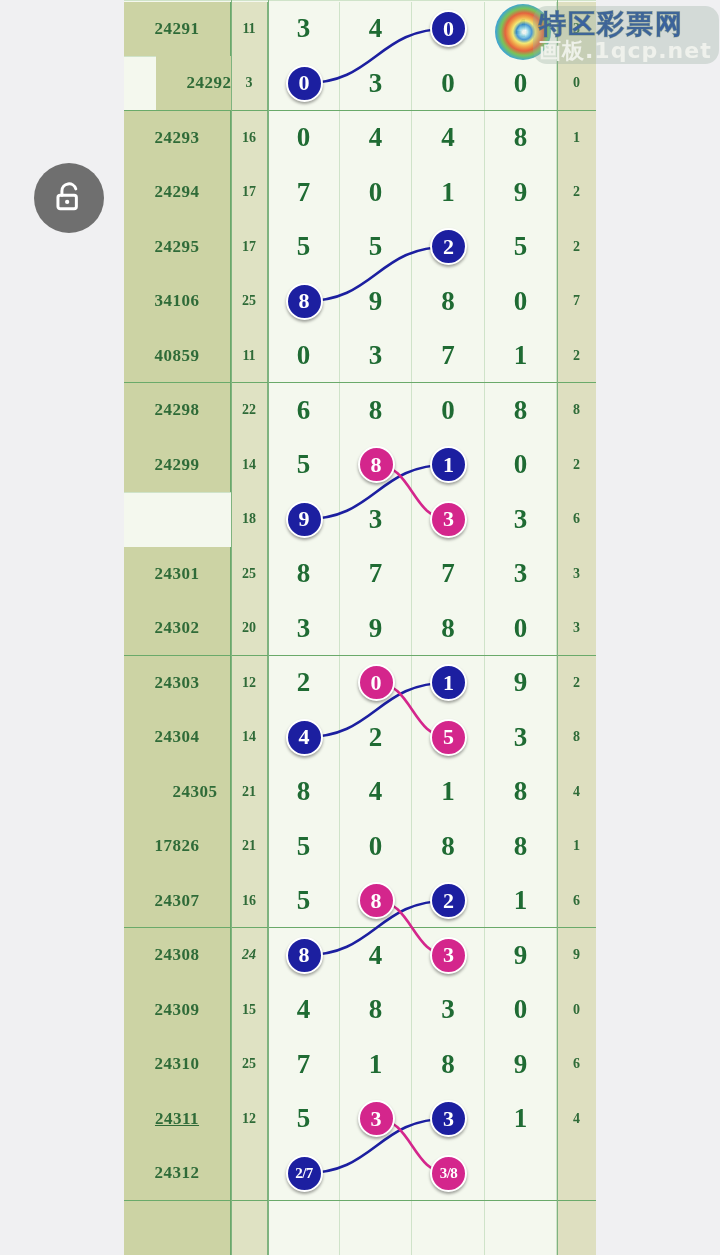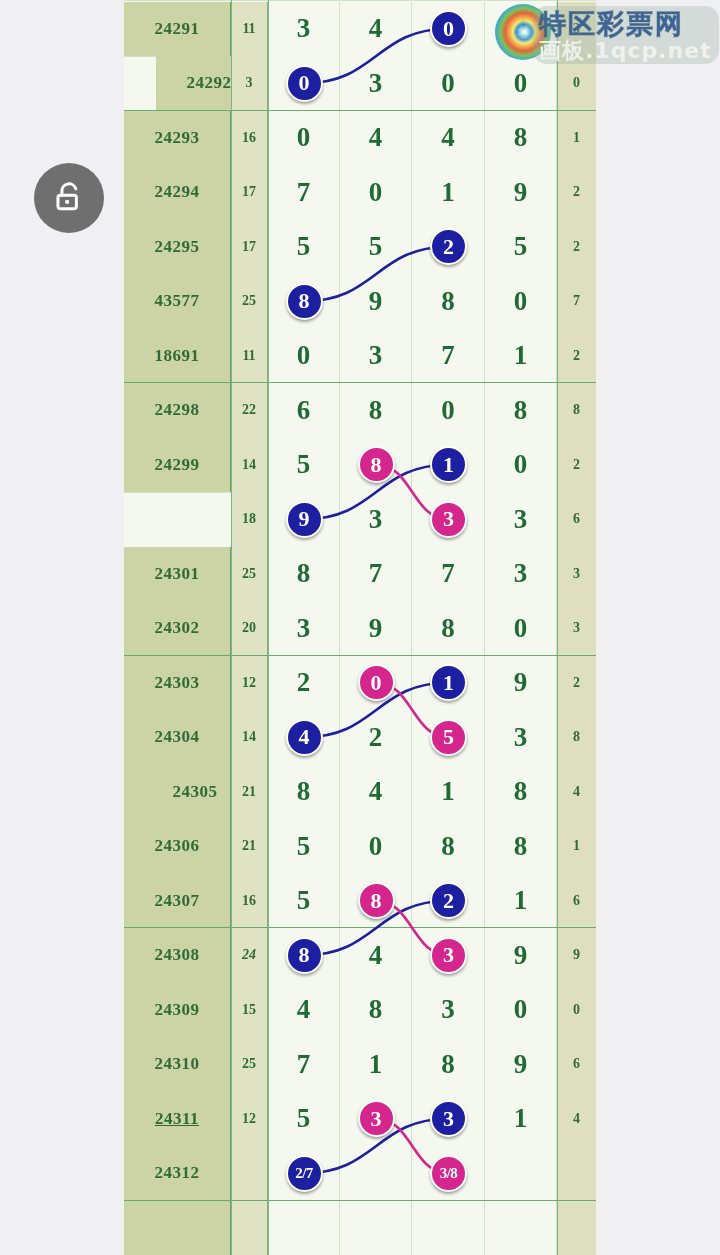--- a/index.html
+++ b/index.html
@@ -166,30 +166,30 @@
     <div class="rowline" style="top: 219.5px;"></div>
     <div class="cell c-issue" style="top: 219.5px; height: 54.5px; position: absolute;">24295</div>
     <div class="cell c-sum" style="top: 219.5px; height: 54.5px; position: absolute;">17</div>
     <div class="cell c-d c-d1" style="top: 219.5px; height: 54.5px; position: absolute;">5</div>
     <div class="cell c-d c-d2" style="top: 219.5px; height: 54.5px; position: absolute;">5</div>
     <div class="cell c-d c-d3" style="top: 219.5px; height: 54.5px; position: absolute;"></div>
     <div class="cell c-d c-d4" style="top: 219.5px; height: 54.5px; position: absolute;">5</div>
     <div class="cell c-last" style="top: 219.5px; height: 54.5px; position: absolute;">2</div>
     <div class="ball blue" style="left: 306px; top: 228.25px;">2</div>
     <div class="rowline" style="top: 274px;"></div>
-    <div class="cell c-issue" style="top: 274px; height: 54.5px; position: absolute;">43577</div>
+    <div class="cell c-issue" style="top: 274px; height: 54.5px; position: absolute;">34106</div>
     <div class="cell c-sum" style="top: 274px; height: 54.5px; position: absolute;">25</div>
     <div class="cell c-d c-d1" style="top: 274px; height: 54.5px; position: absolute;"></div>
     <div class="cell c-d c-d2" style="top: 274px; height: 54.5px; position: absolute;">9</div>
     <div class="cell c-d c-d3" style="top: 274px; height: 54.5px; position: absolute;">8</div>
     <div class="cell c-d c-d4" style="top: 274px; height: 54.5px; position: absolute;">0</div>
     <div class="cell c-last" style="top: 274px; height: 54.5px; position: absolute;">7</div>
     <div class="ball blue" style="left: 161.5px; top: 282.75px;">8</div>
     <div class="rowline" style="top: 328.5px;"></div>
-    <div class="cell c-issue" style="top: 328.5px; height: 54.5px; position: absolute;">18691</div>
+    <div class="cell c-issue" style="top: 328.5px; height: 54.5px; position: absolute;">40859</div>
     <div class="cell c-sum" style="top: 328.5px; height: 54.5px; position: absolute;">11</div>
     <div class="cell c-d c-d1" style="top: 328.5px; height: 54.5px; position: absolute;">0</div>
     <div class="cell c-d c-d2" style="top: 328.5px; height: 54.5px; position: absolute;">3</div>
     <div class="cell c-d c-d3" style="top: 328.5px; height: 54.5px; position: absolute;">7</div>
     <div class="cell c-d c-d4" style="top: 328.5px; height: 54.5px; position: absolute;">1</div>
     <div class="cell c-last" style="top: 328.5px; height: 54.5px; position: absolute;">2</div>
     <div class="rowline major" style="top: 382px;"></div>
     <div class="cell c-issue" style="top: 383px; height: 54.5px; position: absolute;">24298</div>
     <div class="cell c-sum" style="top: 383px; height: 54.5px; position: absolute;">22</div>
     <div class="cell c-d c-d1" style="top: 383px; height: 54.5px; position: absolute;">6</div>
@@ -254,21 +254,21 @@
     <div class="ball pink" style="left: 306px; top: 718.75px;">5</div>
     <div class="rowline" style="top: 764.5px;"></div>
     <div class="cell c-issue" style="top: 764.5px; height: 54.5px; position: absolute; padding-left: 36px;">24305</div>
     <div class="cell c-sum" style="top: 764.5px; height: 54.5px; position: absolute;">21</div>
     <div class="cell c-d c-d1" style="top: 764.5px; height: 54.5px; position: absolute;">8</div>
     <div class="cell c-d c-d2" style="top: 764.5px; height: 54.5px; position: absolute;">4</div>
     <div class="cell c-d c-d3" style="top: 764.5px; height: 54.5px; position: absolute;">1</div>
     <div class="cell c-d c-d4" style="top: 764.5px; height: 54.5px; position: absolute;">8</div>
     <div class="cell c-last" style="top: 764.5px; height: 54.5px; position: absolute;">4</div>
     <div class="rowline" style="top: 819px;"></div>
-    <div class="cell c-issue" style="top: 819px; height: 54.5px; position: absolute;">24306</div>
+    <div class="cell c-issue" style="top: 819px; height: 54.5px; position: absolute;">17826</div>
     <div class="cell c-sum" style="top: 819px; height: 54.5px; position: absolute;">21</div>
     <div class="cell c-d c-d1" style="top: 819px; height: 54.5px; position: absolute;">5</div>
     <div class="cell c-d c-d2" style="top: 819px; height: 54.5px; position: absolute;">0</div>
     <div class="cell c-d c-d3" style="top: 819px; height: 54.5px; position: absolute;">8</div>
     <div class="cell c-d c-d4" style="top: 819px; height: 54.5px; position: absolute;">8</div>
     <div class="cell c-last" style="top: 819px; height: 54.5px; position: absolute;">1</div>
     <div class="rowline" style="top: 873.5px;"></div>
     <div class="cell c-issue" style="top: 873.5px; height: 54.5px; position: absolute;">24307</div>
     <div class="cell c-sum" style="top: 873.5px; height: 54.5px; position: absolute;">16</div>
     <div class="cell c-d c-d1" style="top: 873.5px; height: 54.5px; position: absolute;">5</div>

